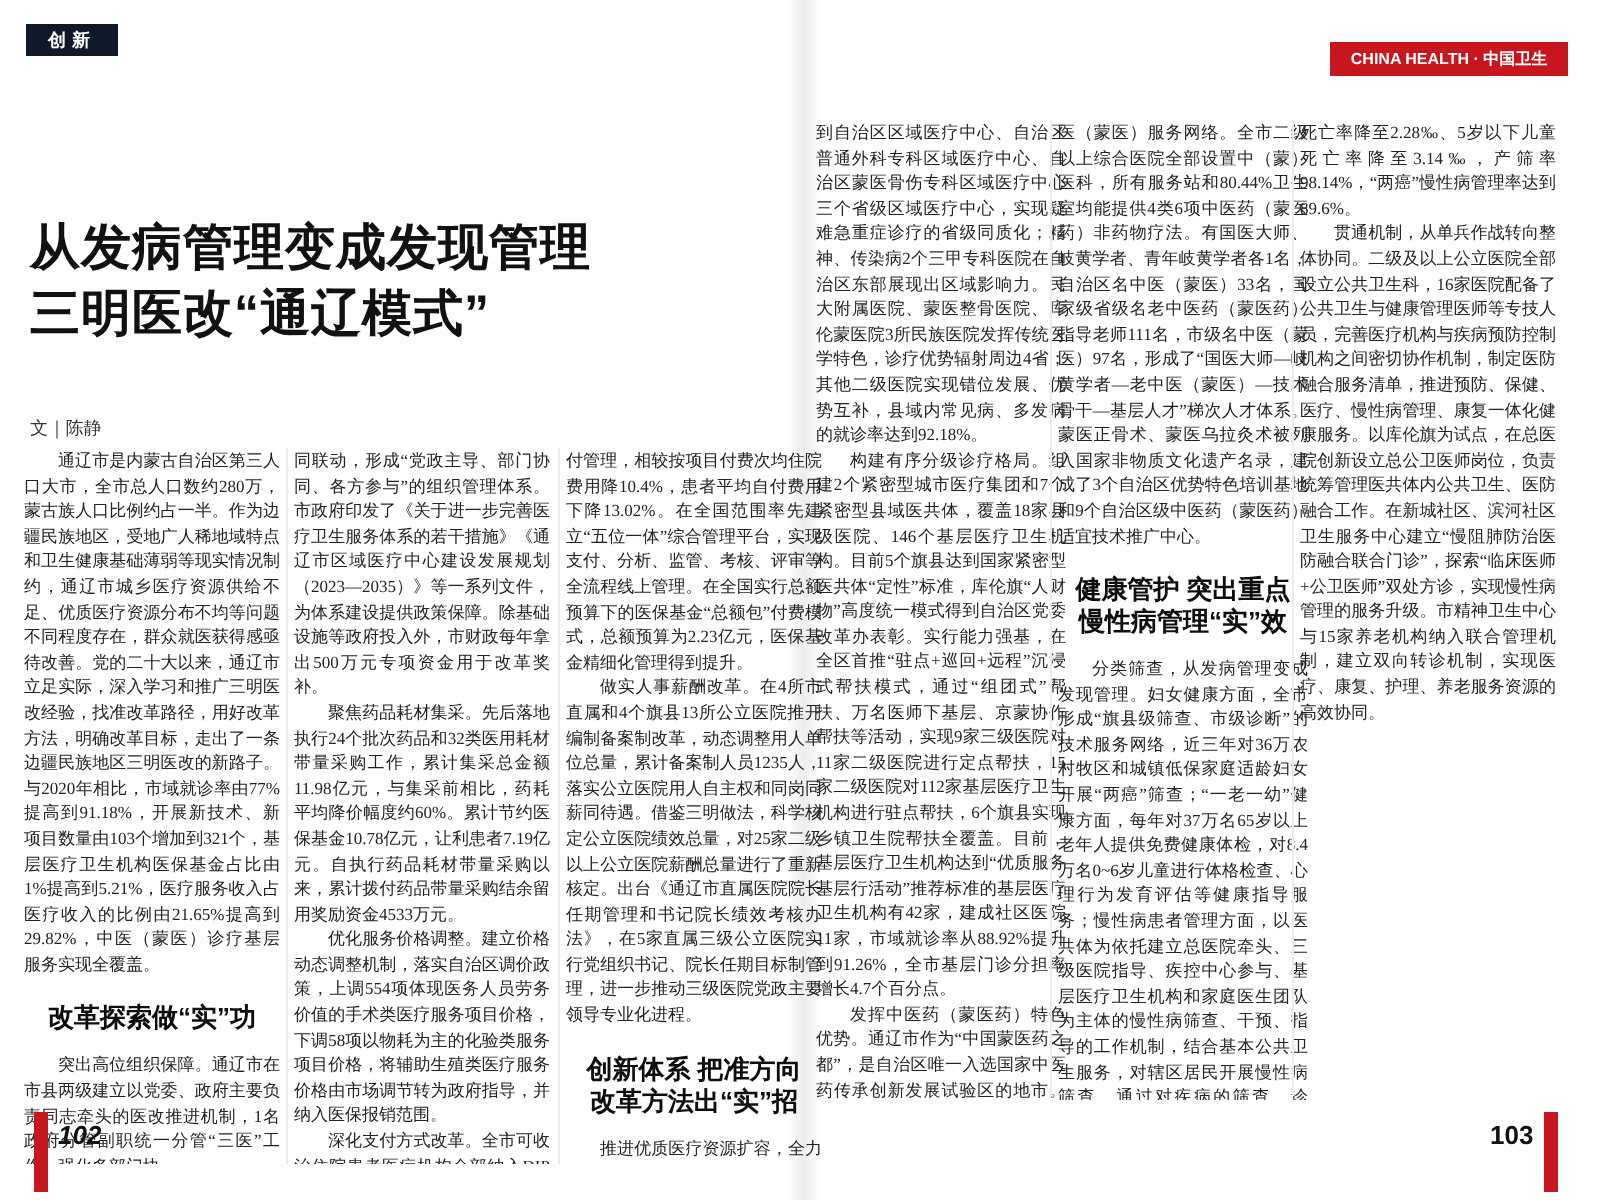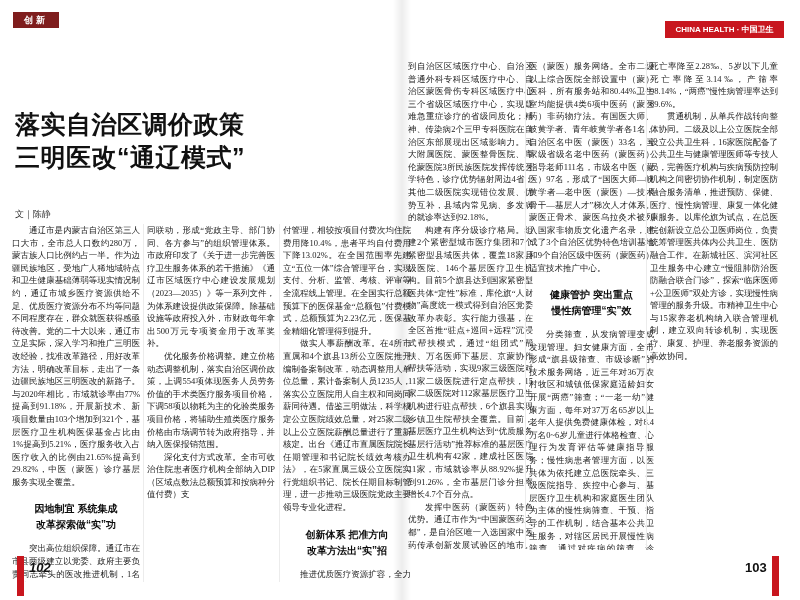--- a/index.html
+++ b/index.html
@@ -18,54 +18,54 @@
   .title{position:absolute;left:15px;top:108px;width:370px;
          font-family:"Liberation Sans",sans-serif;font-weight:bold;color:#111;
          font-size:25px;line-height:33px;letter-spacing:0.5px;}
   .byline{position:absolute;left:15px;top:180px;font-size:9px;color:#333;
           font-family:"Liberation Sans",sans-serif;margin-top:28px;}
   .col{position:absolute;overflow:hidden;font-size:8.5px;line-height:12.6px;
        text-align:justify;text-justify:inter-ideograph;color:#222;}
   .col p{margin:0;}
   .col p.ind{text-indent:2em;}
   .col .shead{font-family:"Liberation Sans",sans-serif;font-weight:bold;color:#0d0d0d;
-       font-size:10px;line-height:16px;text-align:center;text-indent:0;
+       font-size:13px;line-height:16px;text-align:center;text-indent:0;
        margin:13px 0 9px 0;}
   .lcol{top:224px;height:358px;}
   .rcol{top:60px;height:490px;}
   .vrule{position:absolute;width:1px;background:#ececec;}
   .pagenum{position:absolute;font-family:"Liberation Sans",sans-serif;font-weight:bold;
        font-size:13px;color:#111;}
   .spinebar{position:absolute;width:7px;height:40px;}
 </style>
 </head>
 <body>
 
 <div class="spread">
 
-  <div class="badge" style="background:#7f1d1d;">创新</div>
+  <div class="badge" style="background:#0f172a;">创新</div>
   <div class="masthead" style="background:#c8161e;">CHINA HEALTH · 中国卫生</div>
 
   <div class="title">
-    <div>落实自治区调价政策</div>
+    <div>从发病管理变成发现管理</div>
     <div>三明医改“通辽模式”</div>
   </div>
   <div class="byline">文｜陈静</div>
 
   <div class="col lcol" style="left:12px;width:128px;">
     <p class="ind">通辽市是内蒙古自治区第三人口大市，全市总人口数约280万，蒙古族人口比例约占一半。作为边疆民族地区，受地广人稀地域特点和卫生健康基础薄弱等现实情况制约，通辽市城乡医疗资源供给不足、优质医疗资源分布不均等问题不同程度存在，群众就医获得感亟待改善。党的二十大以来，通辽市立足实际，深入学习和推广三明医改经验，找准改革路径，用好改革方法，明确改革目标，走出了一条边疆民族地区三明医改的新路子。与2020年相比，市域就诊率由77%提高到91.18%，开展新技术、新项目数量由103个增加到321个，基层医疗卫生机构医保基金占比由1%提高到5.21%，医疗服务收入占医疗收入的比例由21.65%提高到29.82%，中医（蒙医）诊疗基层服务实现全覆盖。</p>
     <div class="shead">
-      <div>因地制宜 系统集成</div>
       <div>改革探索做“实”功</div>
     </div>
     <p class="ind">突出高位组织保障。通辽市在市县两级建立以党委、政府主要负责同志牵头的医改推进机制，1名政府分管副职统一分管“三医”工作，强化多部门协</p>
   </div>
 
   <div class="col lcol" style="left:147px;width:128px;">
     <p>同联动，形成“党政主导、部门协同、各方参与”的组织管理体系。市政府印发了《关于进一步完善医疗卫生服务体系的若干措施》《通辽市区域医疗中心建设发展规划（2023—2035）》等一系列文件，为体系建设提供政策保障。除基础设施等政府投入外，市财政每年拿出500万元专项资金用于改革奖补。</p>
+    <p class="ind">聚焦药品耗材集采。先后落地执行24个批次药品和32类医用耗材带量采购工作，累计集采总金额11.98亿元，与集采前相比，药耗平均降价幅度约60%。累计节约医保基金10.78亿元，让利患者7.19亿元。自执行药品耗材带量采购以来，累计拨付药品带量采购结余留用奖励资金4533万元。</p>
     <p class="ind">优化服务价格调整。建立价格动态调整机制，落实自治区调价政策，上调554项体现医务人员劳务价值的手术类医疗服务项目价格，下调58项以物耗为主的化验类服务项目价格，将辅助生殖类医疗服务价格由市场调节转为政府指导，并纳入医保报销范围。</p>
     <p class="ind">深化支付方式改革。全市可收治住院患者医疗机构全部纳入DIP（区域点数法总额预算和按病种分值付费）支</p>
   </div>
 
   <div class="col lcol" style="left:283px;width:128px;">
     <p>付管理，相较按项目付费次均住院费用降10.4%，患者平均自付费用下降13.02%。在全国范围率先建立“五位一体”综合管理平台，实现支付、分析、监管、考核、评审等全流程线上管理。在全国实行总额预算下的医保基金“总额包”付费模式，总额预算为2.23亿元，医保基金精细化管理得到提升。</p>
     <p class="ind">做实人事薪酬改革。在4所市直属和4个旗县13所公立医院推开编制备案制改革，动态调整用人单位总量，累计备案制人员1235人，落实公立医院用人自主权和同岗同薪同待遇。借鉴三明做法，科学核定公立医院绩效总量，对25家二级以上公立医院薪酬总量进行了重新核定。出台《通辽市直属医院院长任期管理和书记院长绩效考核办法》，在5家直属三级公立医院实行党组织书记、院长任期目标制管理，进一步推动三级医院党政主要领导专业化进程。</p>
     <div class="shead">
       <div>创新体系 把准方向</div>
       <div>改革方法出“实”招</div>

